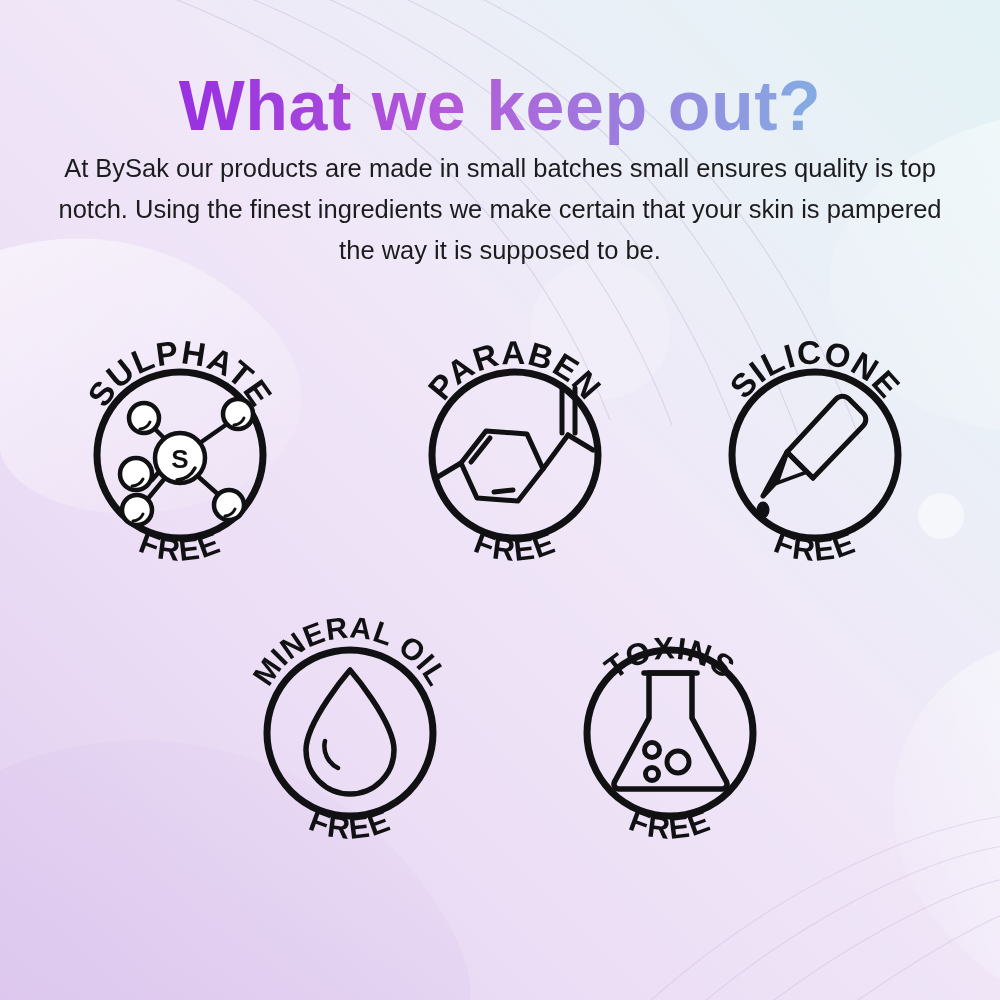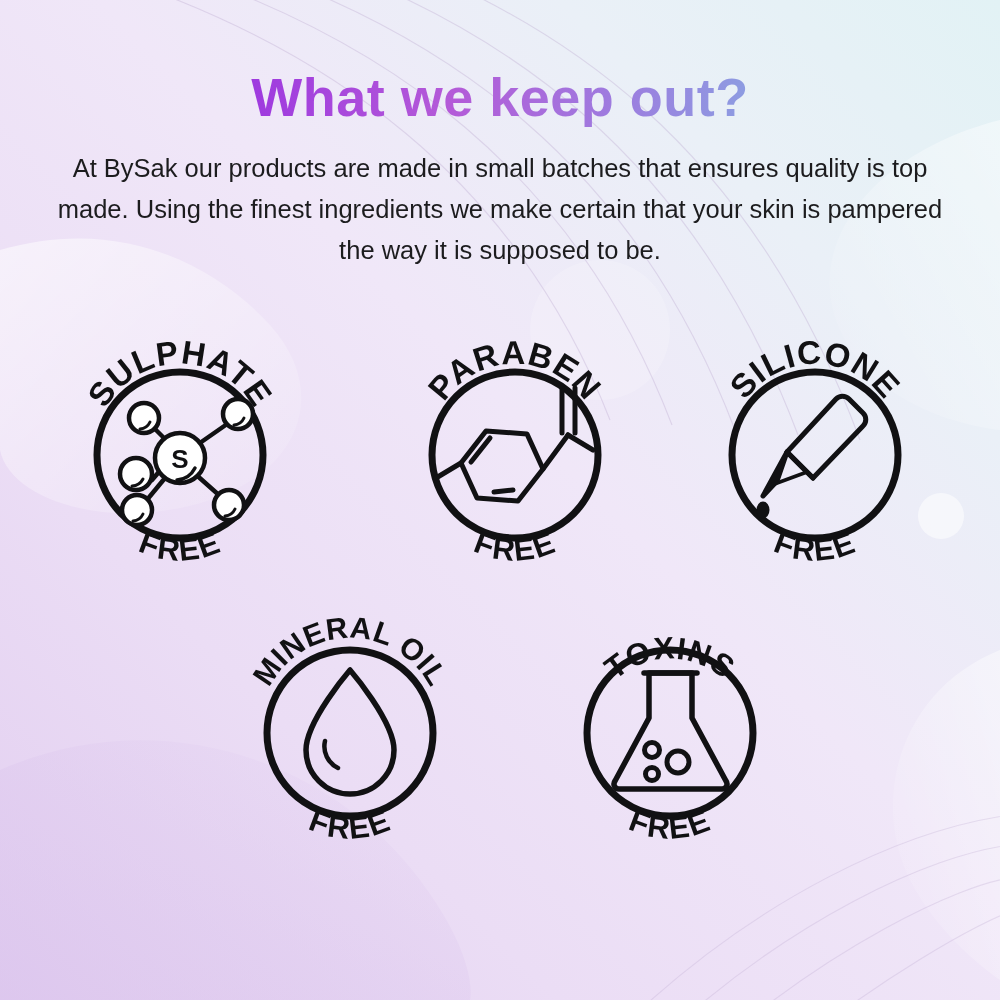--- a/index.html
+++ b/index.html
@@ -31,21 +31,21 @@
     inset: 0;
     z-index: 2;
   }
 
   .headline {
     position: absolute;
     top: 66px;
     left: 0;
     width: 1000px;
     text-align: center;
-    font-size: 54px;
+    font-size: 70px;
     font-weight: 800;
     letter-spacing: 0.5px;
     background-image: linear-gradient(95deg, #8b22e6 0%, #9b35e0 22%, #b45ad8 45%, #9d7ddf 62%, #86a9e2 80%, #7cc5ea 100%);
     -webkit-background-clip: text;
     background-clip: text;
     color: transparent;
     -webkit-text-fill-color: transparent;
     white-space: nowrap;
   }
 
@@ -139,21 +139,21 @@
     <path d="M660,1040 C790,920 930,855 1010,845"></path>
     <path d="M700,1060 C830,945 960,885 1010,878"></path>
     <path d="M760,1075 C880,975 985,920 1010,912"></path>
   </g>
 </svg>
 
 <div id="content">
 
   <h1 class="headline">What we keep out?</h1>
 
-  <p class="body-copy">At BySak our products are made in small batches that ensures quality is top made. Using the finest ingredients we make certain that your skin is pampered the way it is supposed to be.</p>
+  <p class="body-copy">At BySak our products are made in small batches small ensures quality is top notch. Using the finest ingredients we make certain that your skin is pampered the way it is supposed to be.</p>
 
   <div class="badge" style="left:60px; top:300px;">
     <svg viewBox="0 0 240 270">
       <defs>
         <path id="arcS" d="M 36 148 A 84 84 0 0 1 204 148" fill="none"></path>
         <path id="subS" d="M 56 236 A 96 96 0 0 0 184 236" fill="none"></path>
       </defs>
       <circle cx="120" cy="155" r="83" fill="none" stroke="#111113" stroke-width="7"></circle>
 
       <g fill="none" stroke="#111113" stroke-width="4.5" stroke-linecap="round">

